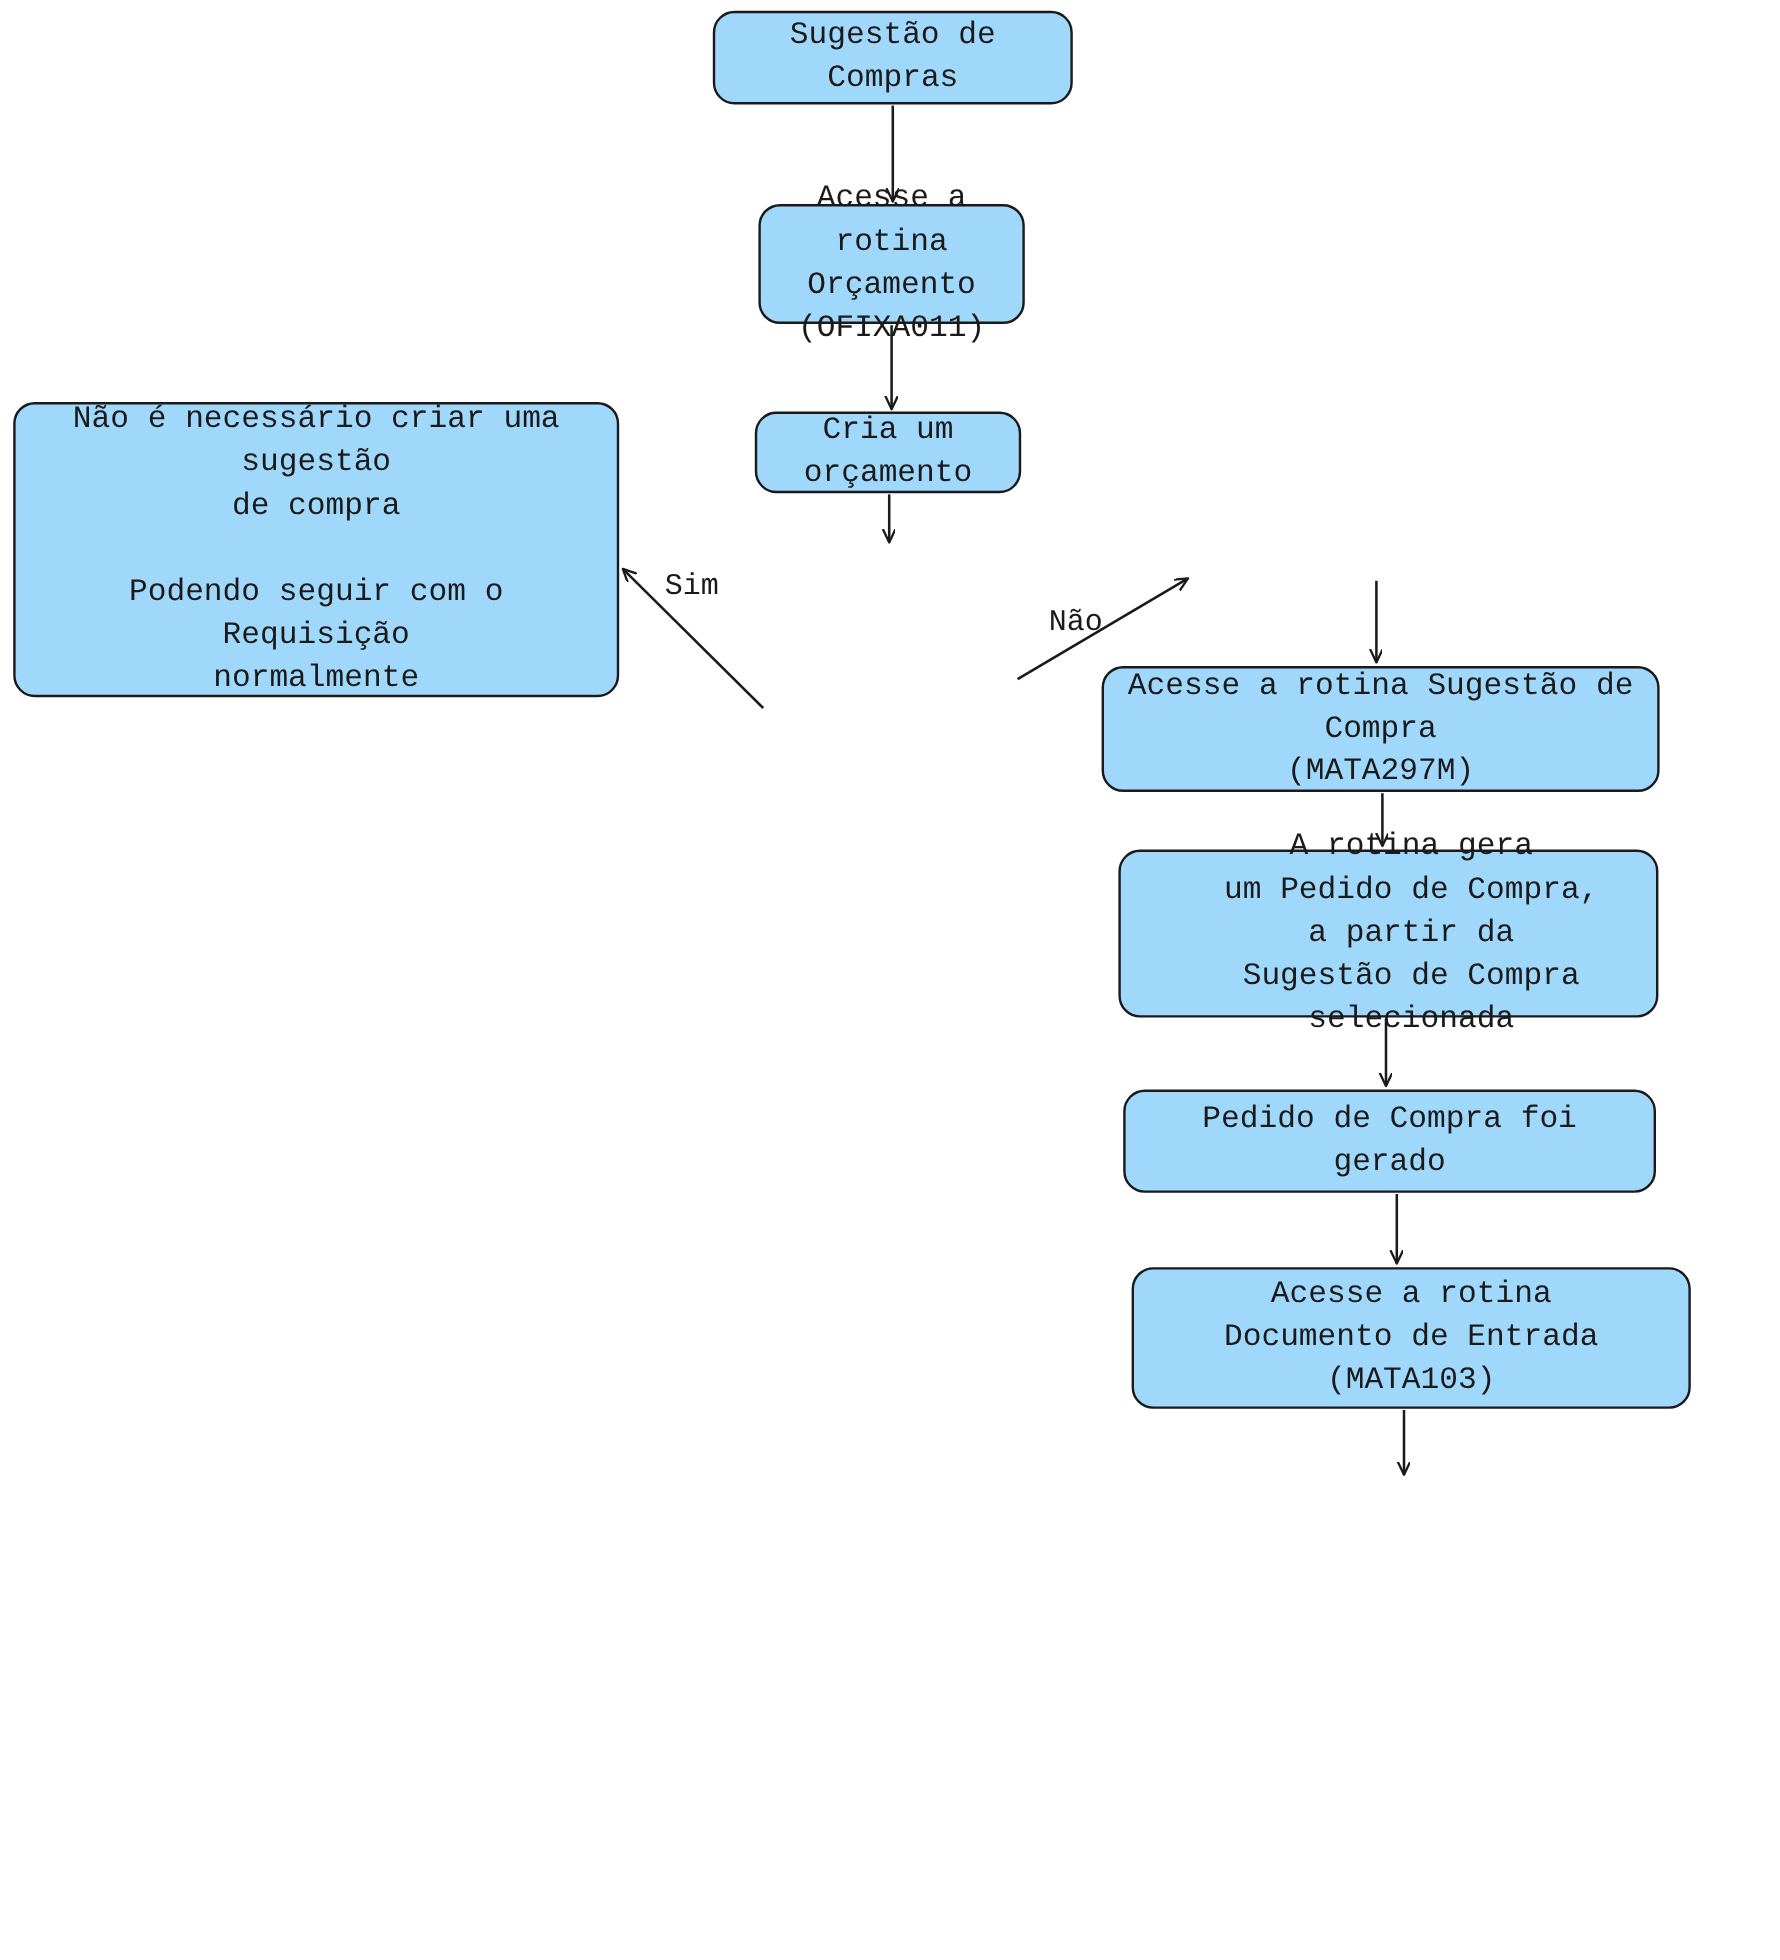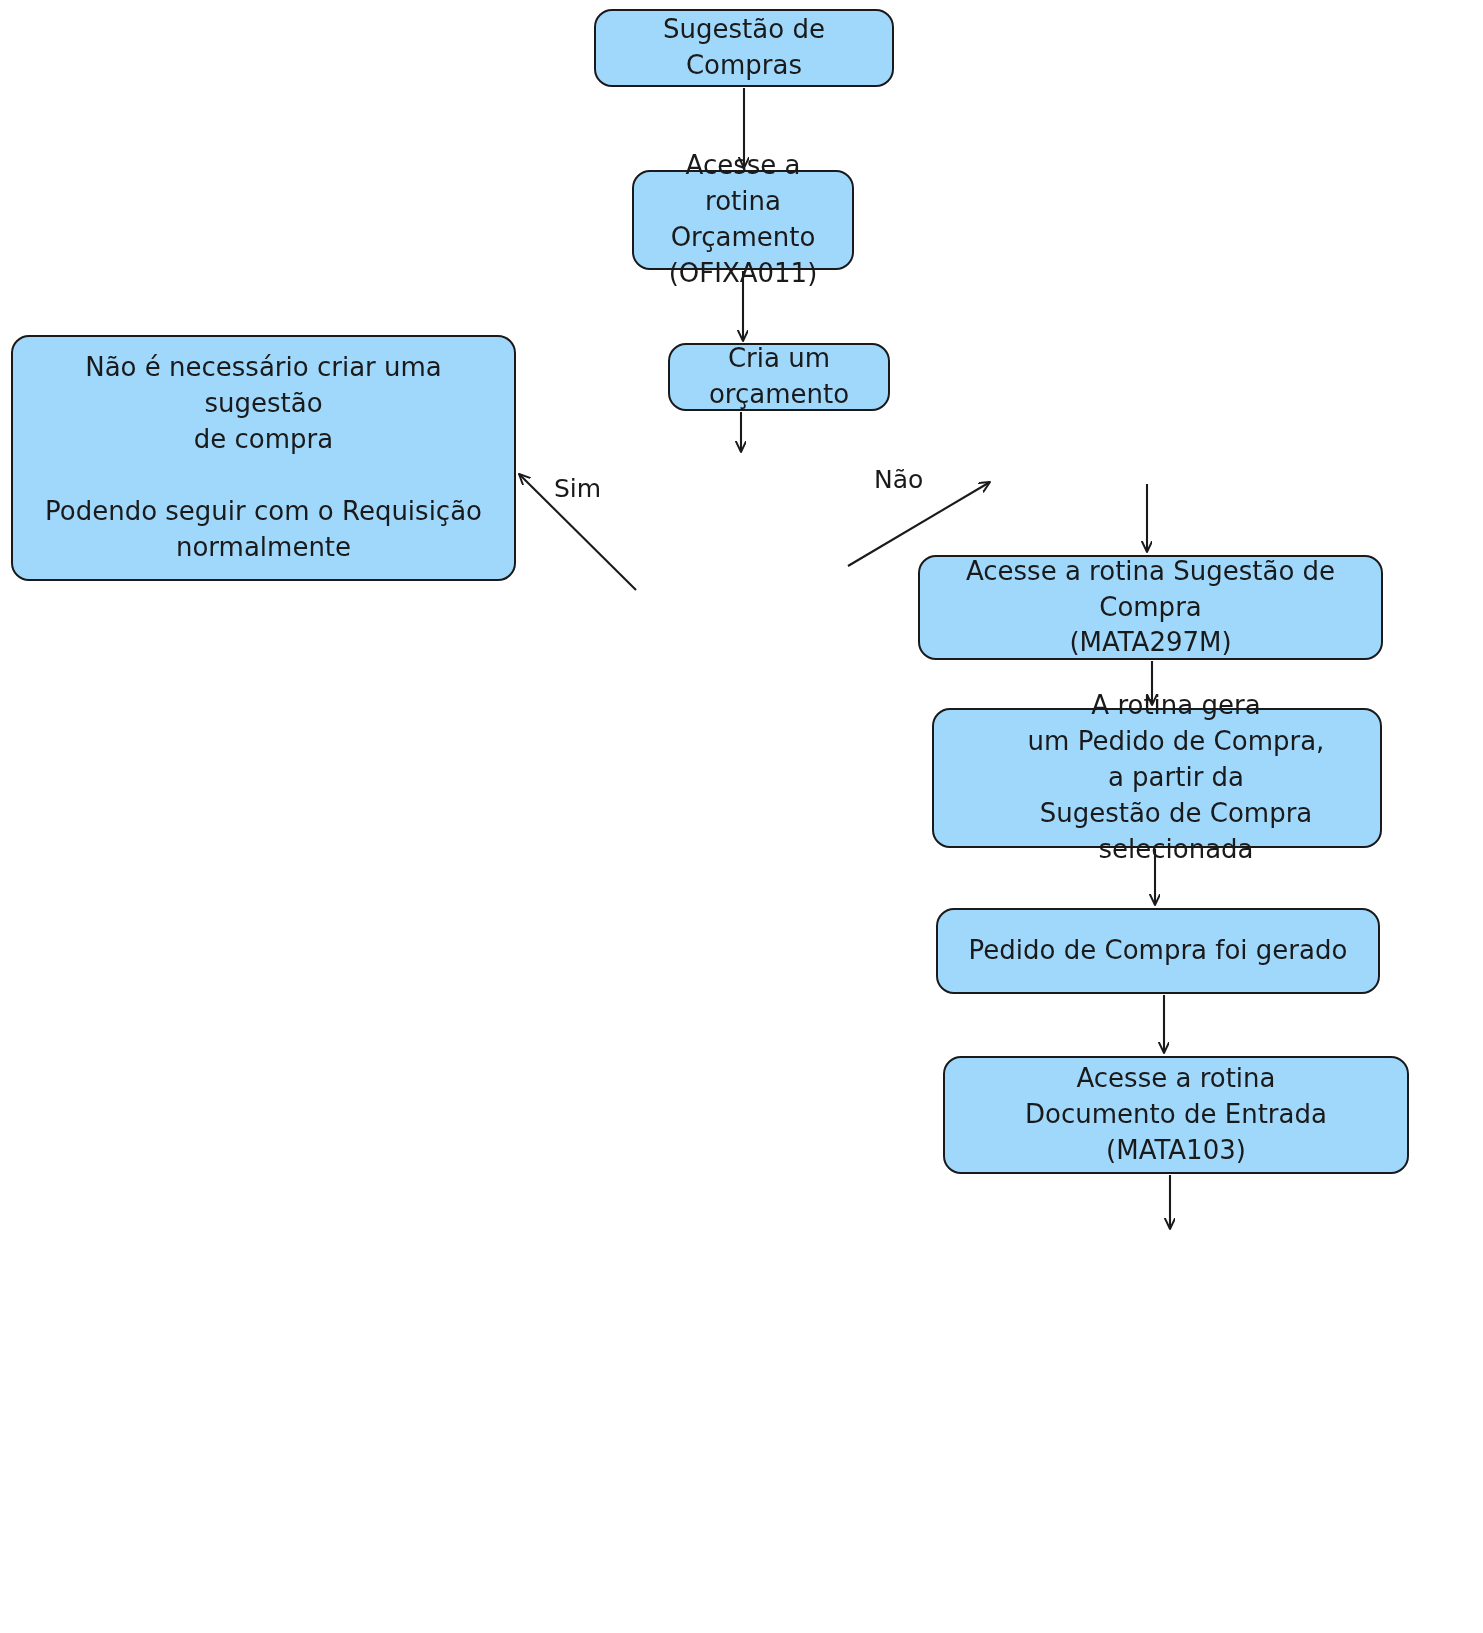--- a/index.html
+++ b/index.html
@@ -9,20 +9,21 @@
   }
   body {
     font-family: "DejaVu Sans", sans-serif;
   }
   #canvas {
     position: relative;
     width: 1483px;
     height: 1280px;
     background: #ffffff;
     overflow: hidden;
+    font-family: Liberation Mono, monospace;
   }
   #edges {
     position: absolute;
     left: 0;
     top: 0;
     width: 1483px;
     height: 1633px;
     pointer-events: none;
   }
   .node {
@@ -95,21 +96,21 @@
         <path d="M 1172 1355 L 1172 1467" marker-end="url(#arrowhead)"></path>
       </g>
   </svg>
 
   <div class="node" style="left: 594px; top: 9px; width: 300px; height: 78px;">Sugestão de Compras</div>
 
   <div class="node" style="left: 632px; top: 170px; width: 222px; height: 100px;">Acesse a rotina
 Orçamento
 (OFIXA011)</div>
 
-  <div class="node" style="left: 629px; top: 343px; width: 222px; height: 68px; margin-left: 39px;">Cria um
+  <div class="node" style="left: 629px; top: 343px; width: 222px; height: 68px;">Cria um
 orçamento</div>
 
 
   <div class="node" style="left: 11px; top: 335px; width: 505px; height: 246px;">Não é necessário criar uma sugestão
 de compra
 
 Podendo seguir com o Requisição
 normalmente</div>
 
 
@@ -123,15 +124,15 @@
 
   <div class="node" style="left: 936px; top: 908px; width: 444px; height: 86px;">Pedido de Compra foi gerado</div>
 
   <div class="node" style="left: 943px; top: 1056px; width: 466px; height: 118px;">Acesse a rotina
 Documento de Entrada
 (MATA103)</div>
 
 
 
   <div class="edge-label" style="left: 554px; top: 474px;">Sim</div>
-  <div class="edge-label" style="left: 874px; top: 465px;">Não</div>
+  <div class="edge-label" style="left: 874px; top: 504px;">Não</div>
 
 </div>
 
 </body></html>

